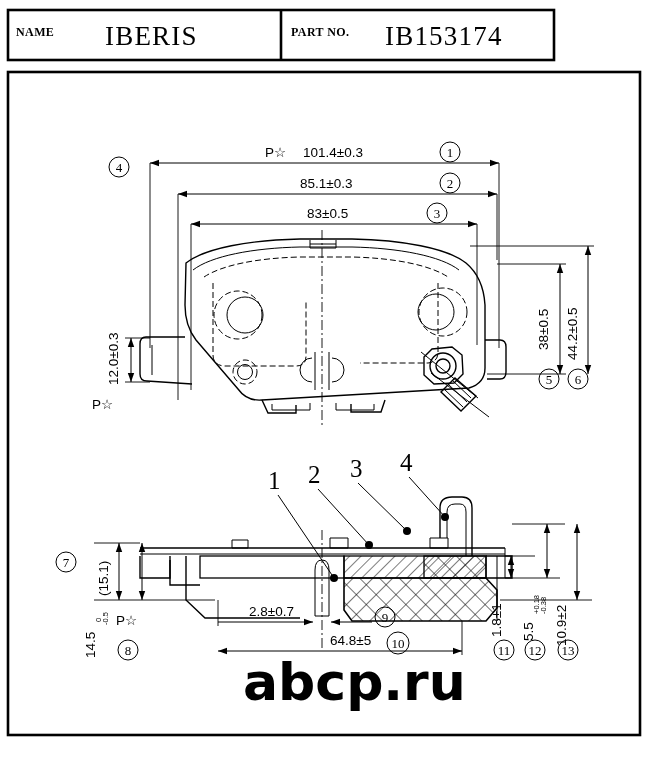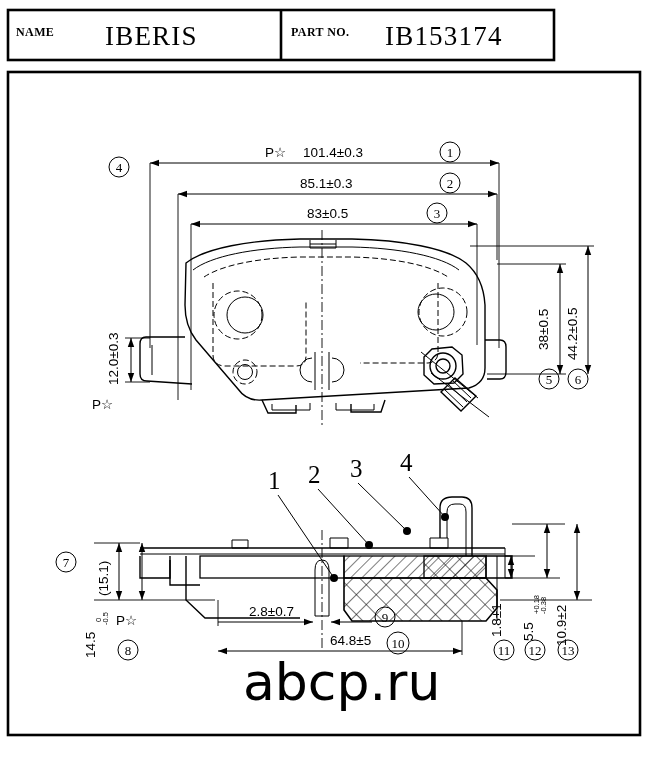--- a/index.html
+++ b/index.html
@@ -49,21 +49,21 @@
   .watermark {
     position: absolute;
     left: 243px;
     top: 652px;
     width: 250px;
     height: 56px;
     pointer-events: none;
   }
   .wm-text {
     font-family: "DejaVu Sans", sans-serif;
-    font-weight: normal;
+    font-weight: bold;
     font-size: 52px;
   }
 </style>
 </head>
 <body>
 
 <div id="sheet">
 
   <svg id="drawing" viewBox="0 0 652 760">
 

